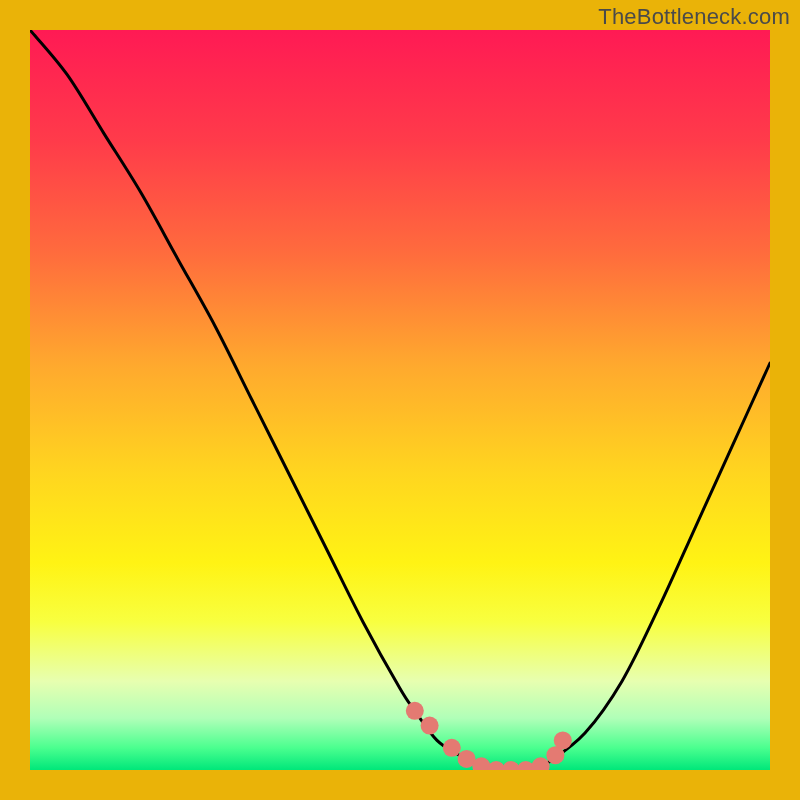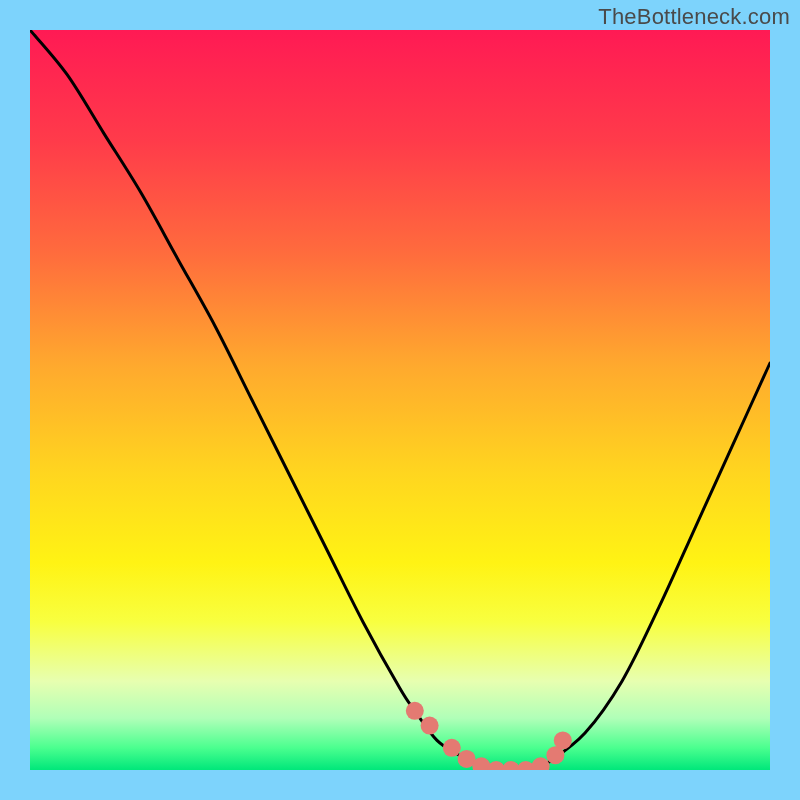--- a/index.html
+++ b/index.html
@@ -10,21 +10,21 @@
     background: #000;
     overflow: hidden;
     font-family: Arial, Helvetica, sans-serif;
   }
   .frame {
     position: absolute;
     top: 0;
     left: 0;
     width: 800px;
     height: 800px;
-    background: #7dd3fc;
+    background: #eab308;
   }
   .plot-area {
     position: absolute;
     left: 30px;
     top: 30px;
     width: 740px;
     height: 740px;
     
     background: linear-gradient(
       to bottom,

